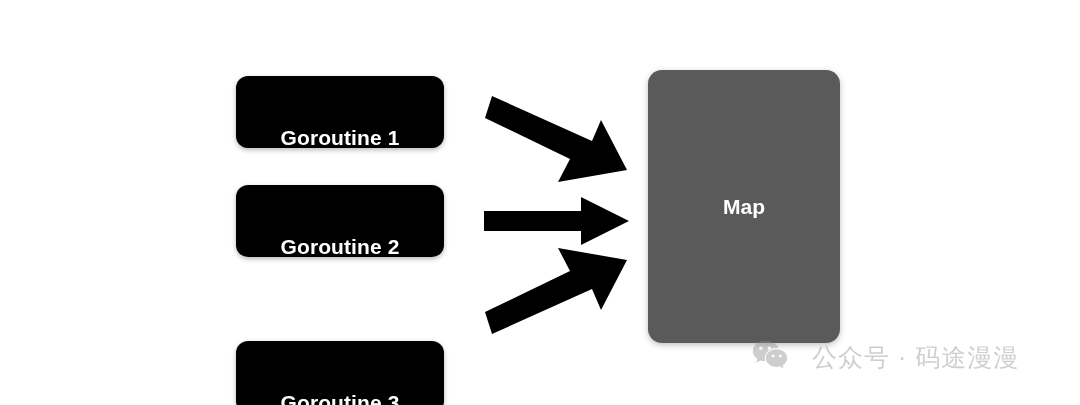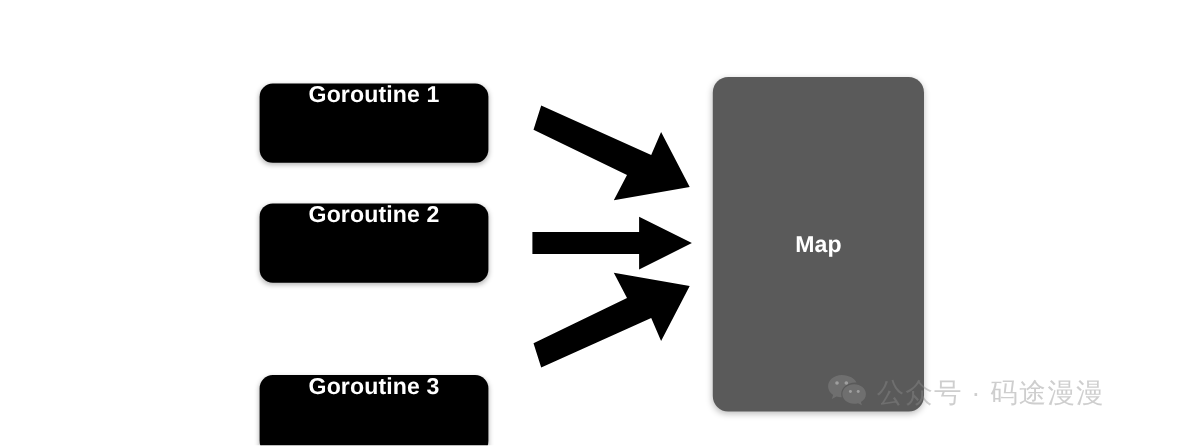--- a/index.html
+++ b/index.html
@@ -20,41 +20,41 @@
 
   
   .node-box {
     position: absolute;
     width: 208px;
     height: 72px;
     border-radius: 12px;
     background: #000000;
     box-shadow: 0 2px 5px rgba(0,0,0,0.28);
     display: flex;
-    align-items: flex-start;
+    align-items: flex-end;
     justify-content: center;
   }
   .node-box .node-label {
     color: #ffffff;
     font-size: 21px;
     font-weight: bold;
     letter-spacing: 0.1px;
     line-height: 1;
   }
   #box-g1 { left: 236px; top: 76px; }
   #box-g2 { left: 236px; top: 185px; }
   #box-g3 { left: 236px; top: 293px; margin-top: 48px; }
 
   
   #box-map {
     position: absolute;
     left: 648px;
     top: 70px;
     width: 192px;
-    height: 304px;
+    height: 273px;
     border-radius: 14px;
     background: #5a5a5a;
     box-shadow: 0 2px 6px rgba(0,0,0,0.25);
     display: flex;
     align-items: center;
     justify-content: center;
   }
   #box-map .node-label {
     color: #ffffff;
     font-size: 21px;
@@ -72,21 +72,21 @@
     pointer-events: none;
   }
 
   
   #watermark {
     position: absolute;
     left: 752px;
     top: 340px;
     display: flex;
     align-items: center;
-    gap: 9px;
+    gap: 24px;
     opacity: 0.42;
   }
   #watermark .wm-text {
     font-size: 25px;
     color: #8c8c8c;
     letter-spacing: 1px;
     white-space: nowrap;
     line-height: 1;
   }
   #watermark .wm-icon {

